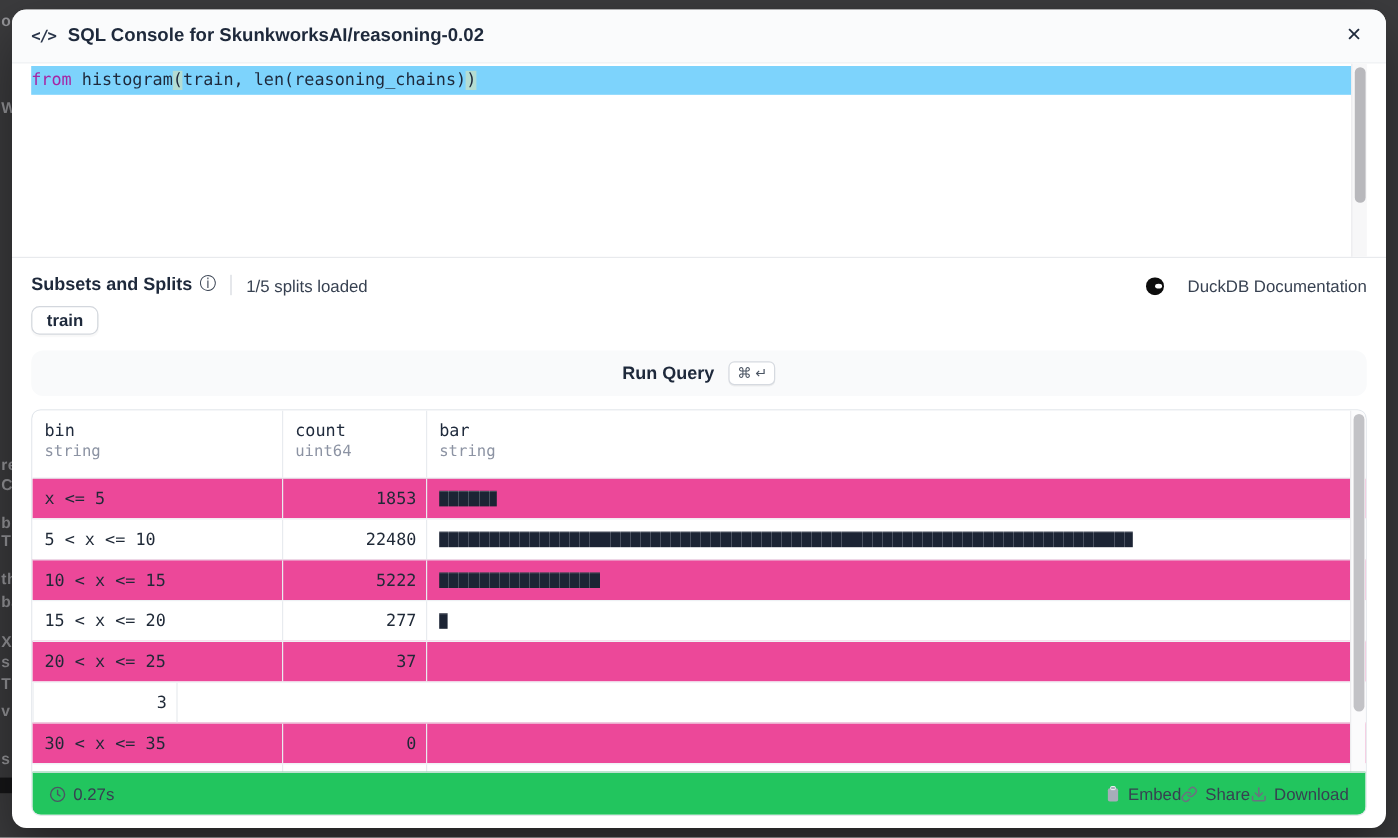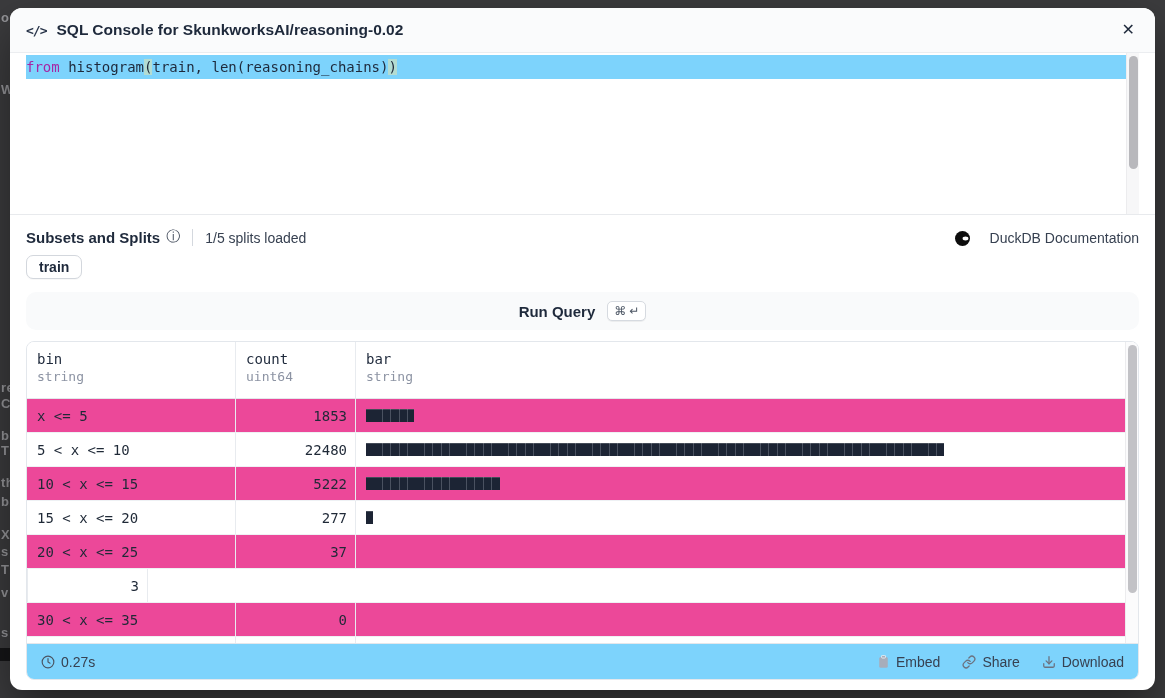--- a/index.html
+++ b/index.html
@@ -95,25 +95,25 @@
   .td.bar-cell{padding-left:10px;padding-right:14px;}
   .bar{
     height:13px;background:repeating-linear-gradient(to right,#1c2434 0px,#1c2434 7.6px,#4a5160 7.6px,#4a5160 8.4px);
     box-shadow:inset 0 1px 0 rgba(255,255,255,.18);
   }
   .table-scrollbar{position:absolute;right:0;top:0;bottom:0;width:12px;background:#fbfbfc;border-left:1px solid #ececee;}
   .table-thumb{position:absolute;right:1px;top:3px;width:9px;height:248px;background:#c2c2c6;border-radius:5px;}
 
   
   .results-footer{
-    position:absolute;left:0;right:0;bottom:0;height:35px;background:#7dd3fc;
+    position:absolute;left:0;right:0;bottom:0;height:35px;background:#22c55e;
     border-top:1px solid #e5e7eb;display:flex;align-items:center;padding:0 14px;z-index:5;
   }
   .duration{display:flex;align-items:center;gap:6px;font-size:14px;color:#374151;}
-  .footer-actions{margin-left:auto;display:flex;align-items:center;gap:22px;}
+  .footer-actions{margin-left:auto;display:flex;align-items:center;}
   .footer-btn{display:flex;align-items:center;gap:6px;font-size:14px;color:#374151;cursor:pointer;}
   .icon-svg{display:block;}
 </style>
 </head>
 <body>
 
 <div id="bg-fragments">
     <span style="top: 10px;">or</span>
     <span style="top: 82px;">W</span>
     <span style="top: 380px;">re</span>

